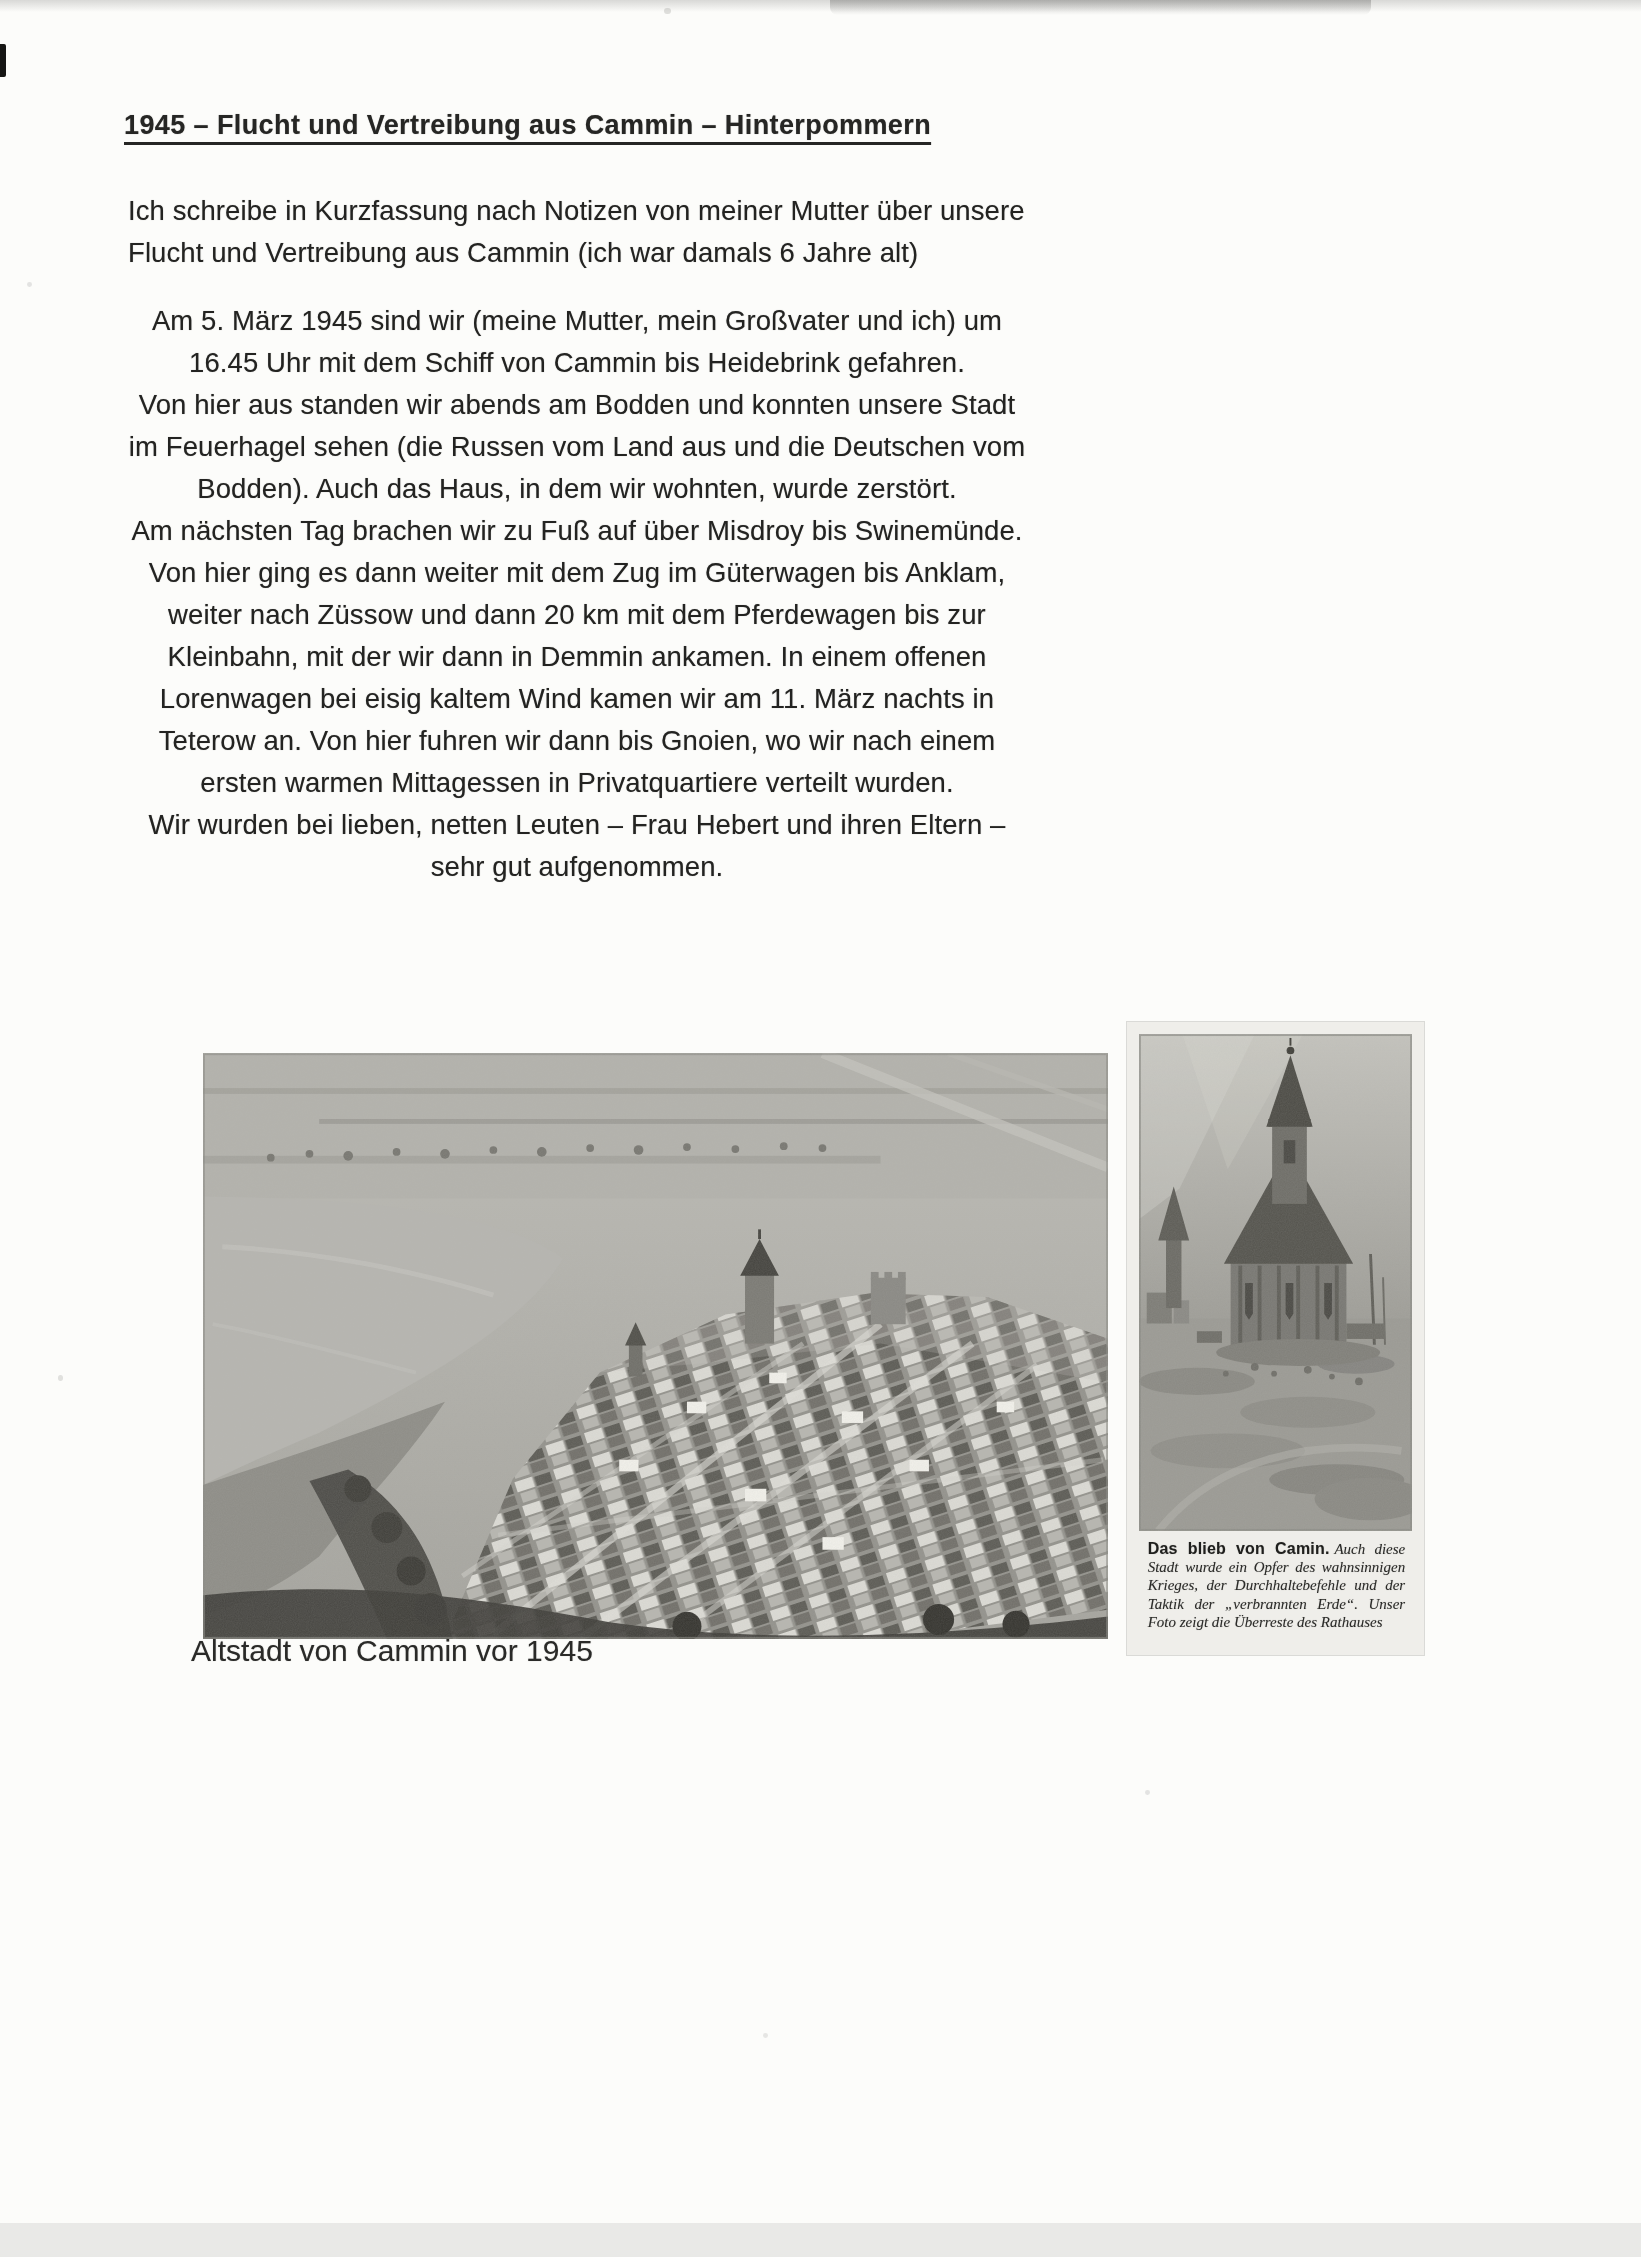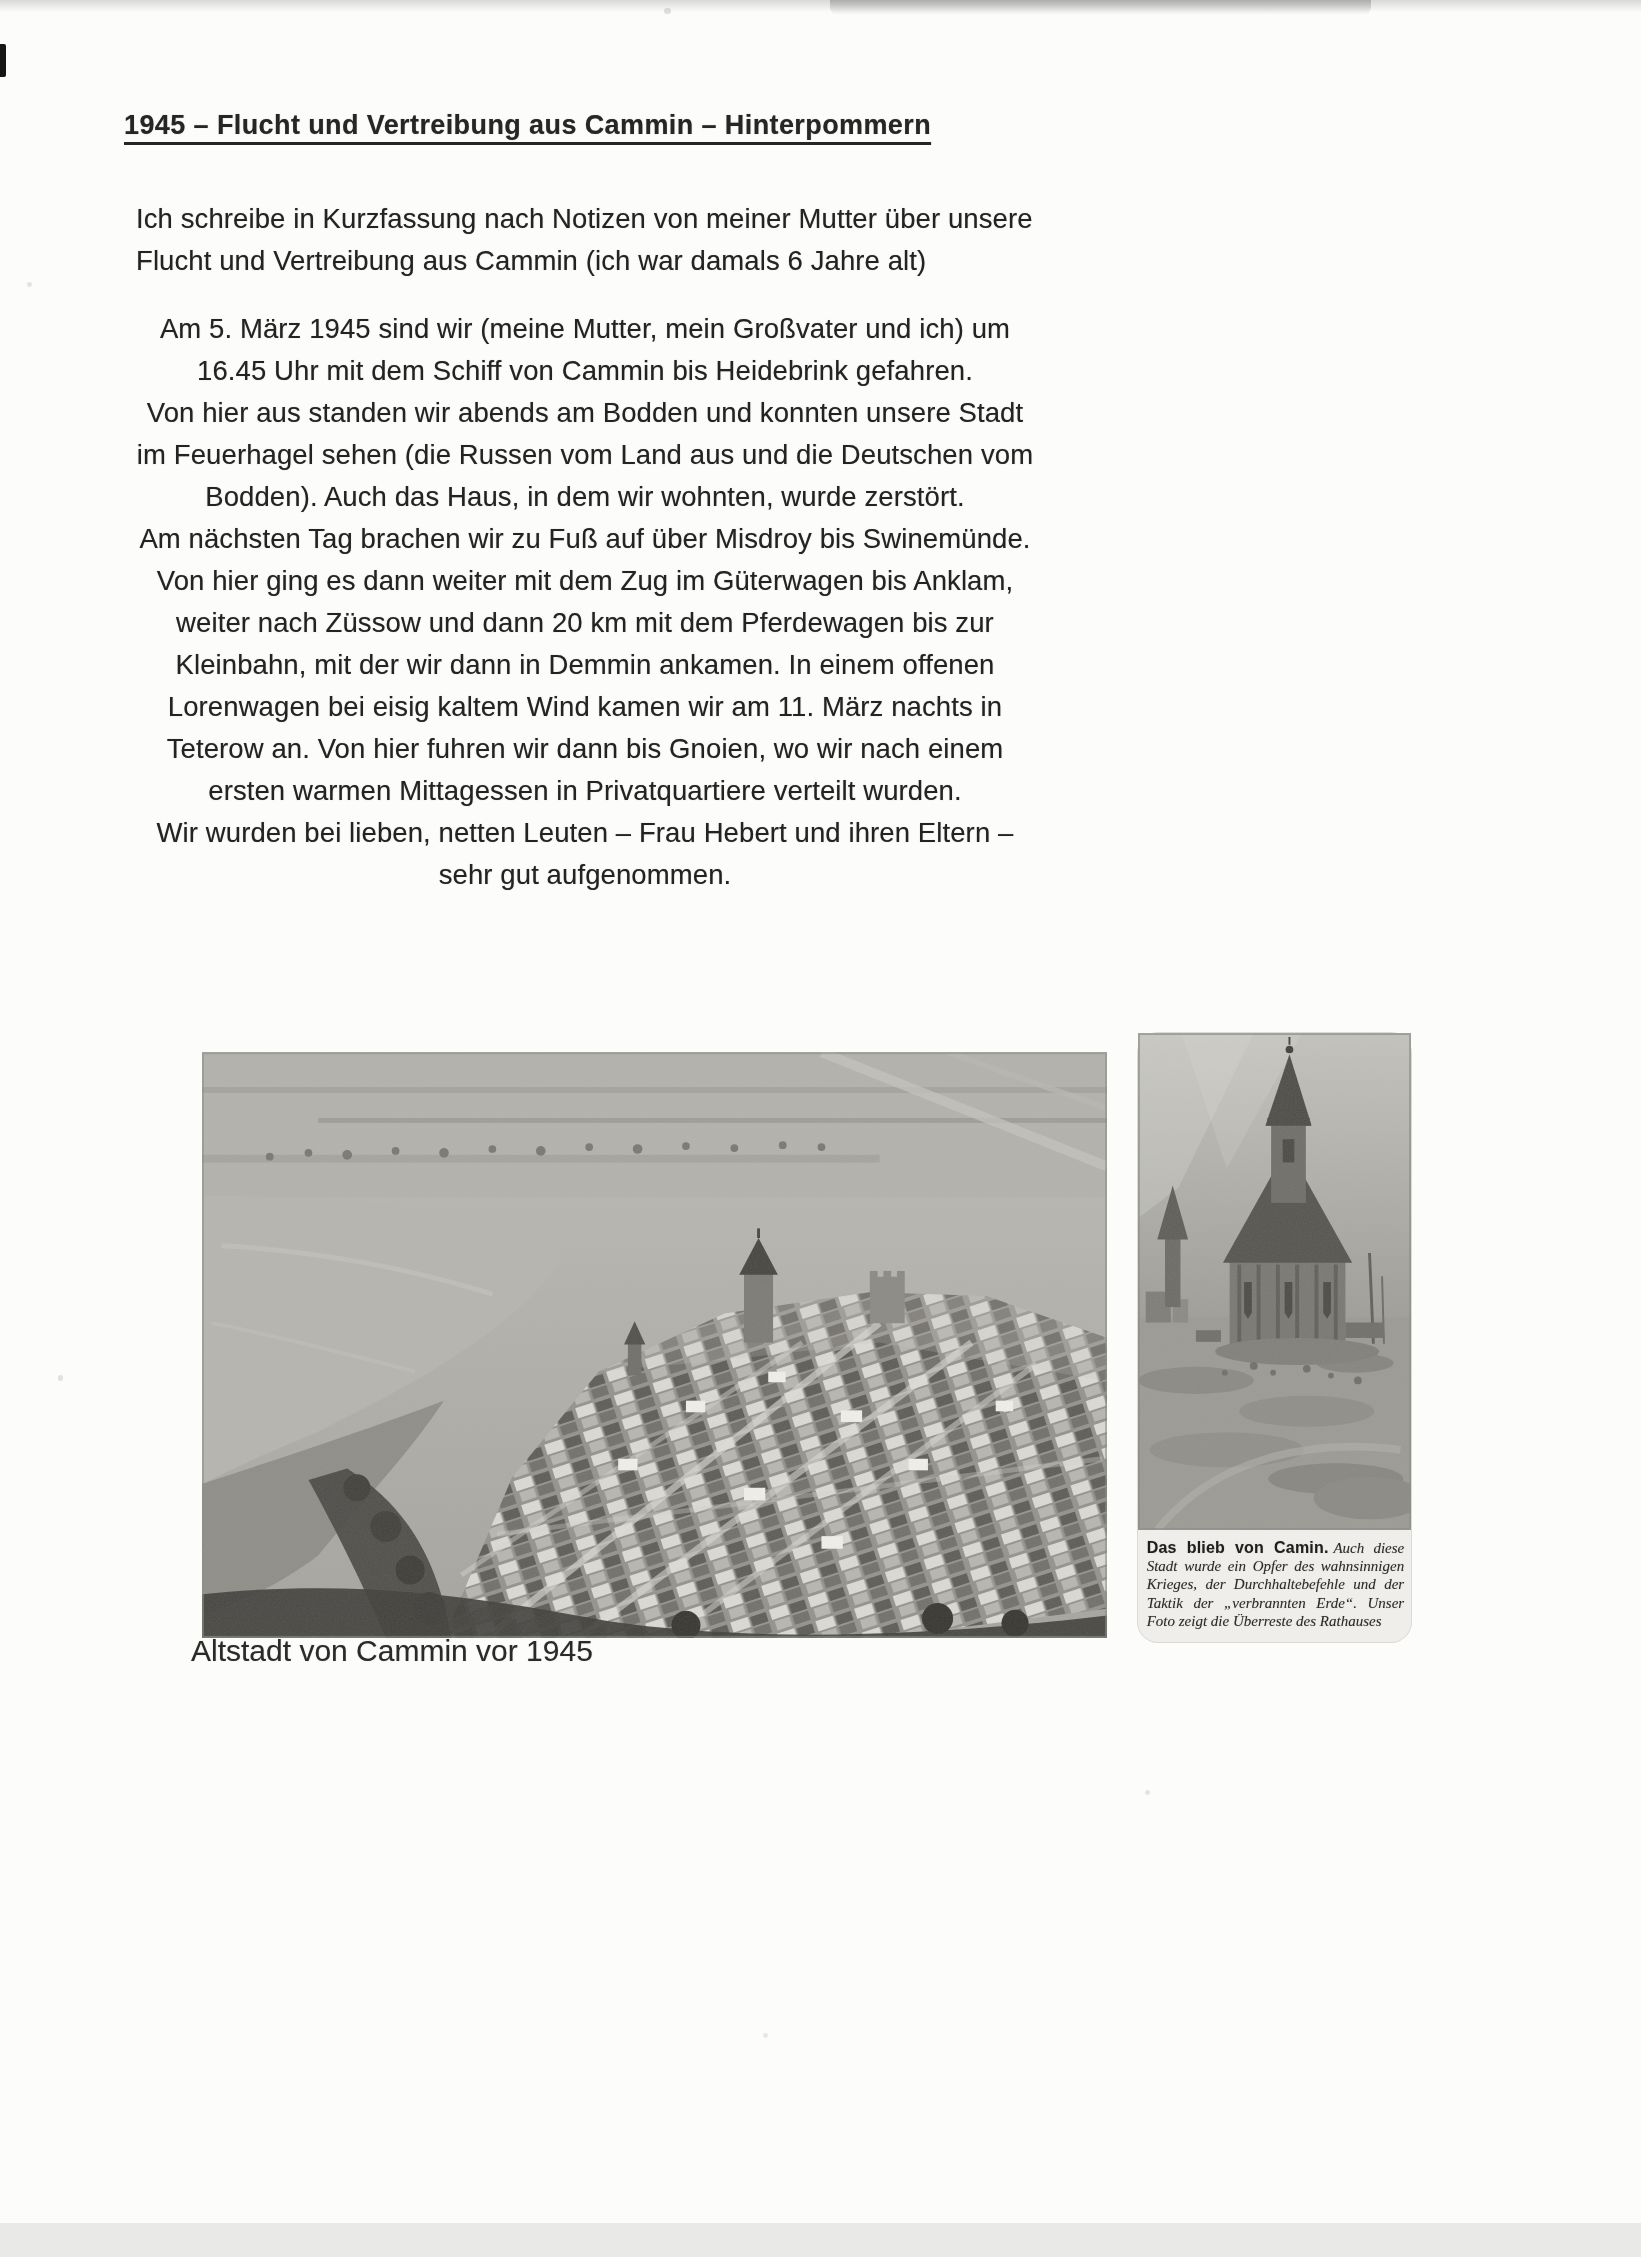--- a/index.html
+++ b/index.html
@@ -16,28 +16,28 @@
   .speck{position:absolute;border-radius:50%;background:#8f8f8d;}
   
   .title{
     position:absolute;left:124px;top:110px;margin:0;
     font-size:27px;font-weight:bold;letter-spacing:0.4px;color:#262624;
     text-decoration:underline;text-decoration-thickness:2.9px;text-underline-offset:7.7px;
     text-shadow:0 0 1px rgba(40,40,38,.45);
   }
   
   .intro,.bodytext{
-    position:absolute;left:124px;width:898px;margin:12px;
+    position:absolute;left:124px;width:898px;margin:4px;
     font-size:27.5px;line-height:42px;white-space:pre-line;color:#232321;
     text-shadow:0 0 1px rgba(40,40,38,.38);letter-spacing:0.1px;
   }
   .intro{top:186px;}
   .bodytext{top:296px;text-align:center;}
   
-  figure{margin:11px;padding:0;border-radius:20px;}
+  figure{margin:0;padding:12px;}
   .photoL{position:absolute;left:191px;top:1041px;width:905px;height:586px;}
   .photoL svg{display:block;}
   .capL{
     position:absolute;left:191px;top:1634px;width:905px;margin:0;
     font-size:30px;color:#2a2a28;text-shadow:0 0 1px rgba(40,40,38,.35);
   }
   .clip{
     position:absolute;left:1127px;top:1022px;width:273px;background:#efeeea;
     box-shadow:0 0 0 1px rgba(130,130,126,.28);
   }

